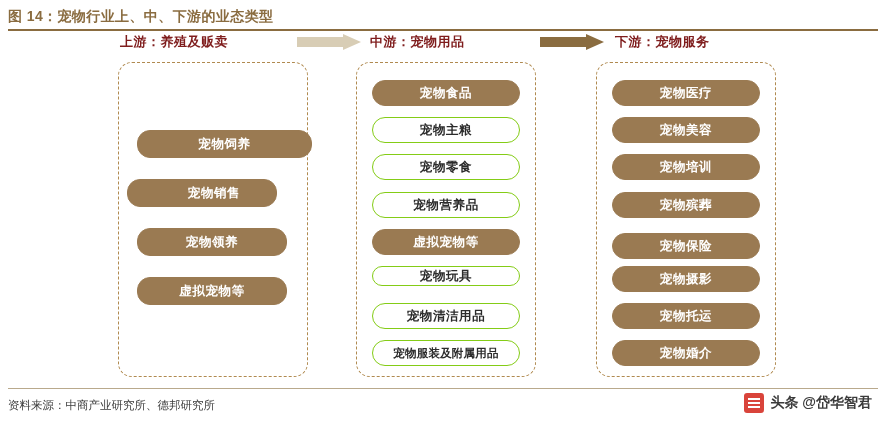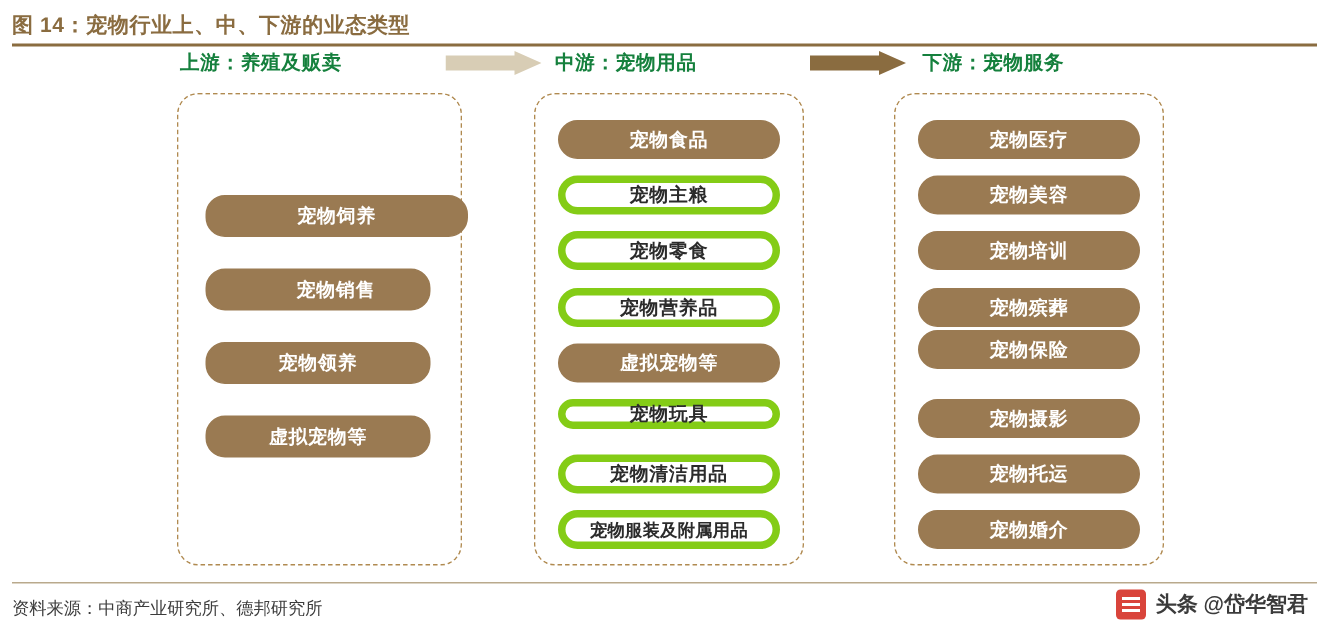--- a/index.html
+++ b/index.html
@@ -94,21 +94,21 @@
     height: 2px;
     background: #fff;
     box-shadow: 0 4px 0 #fff, 0 8px 0 #fff;
   }
 
   
   .col-head {
     position: absolute;
     font-size: 13px;
     font-weight: bold;
-    color: #15803d;
+    color: #7f1d1d;
     white-space: nowrap;
     letter-spacing: 0.5px;
     text-align: center;
   }
   .head-up   { left: 120px; top: 33px; }
   .head-mid  { left: 370px; top: 33px; }
   .head-down { left: 615px; top: 33px; }
 
   .arrow {
     position: absolute;
@@ -146,21 +146,21 @@
     white-space: nowrap;
   }
   .box.filled {
     background: #9a7a52;
     color: #ffffff;
     border: 1px solid #9a7a52;
   }
   .box.outline {
     background: #ffffff;
     color: #2b2b2b;
-    border: 5px solid #84cc16;
+    border: 1px solid #84cc16;
   }
   .box.small-text { font-size: 11.5px; letter-spacing: 0.2px; }
 </style>
 </head>
 <body>
 
 <div class="page">
 
   <div class="fig-title-wrap">
     <div class="fig-title">图 14：宠物行业上、中、下游的业态类型</div>
@@ -177,40 +177,40 @@
     </svg>
   </div>
   <div class="arrow arrow-2">
     <svg width="64" height="16" viewBox="0 0 64 16">
       <polygon points="0,3 46,3 46,0 64,8 46,16 46,13 0,13" fill="#8a6c40"></polygon>
     </svg>
   </div>
 
   <div class="panel panel-up"></div>
   <div class="box filled" style="left:137px; top:130px; width:175px; height:28px;">宠物饲养</div>
-  <div class="box filled" style="left:137px; top:179px; width:150px; height:28px;padding-left:24px;">宠物销售</div>
+  <div class="box filled" style="left:127px; top:179px; width:150px; height:28px;padding-left:24px;">宠物销售</div>
   <div class="box filled" style="left:137px; top:228px; width:150px; height:28px;">宠物领养</div>
   <div class="box filled" style="left:137px; top:277px; width:150px; height:28px;">虚拟宠物等</div>
 
   <div class="panel panel-mid"></div>
   <div class="box filled" style="left:372px; top:80px; width:148px; height:26px;">宠物食品</div>
   <div class="box outline" style="left:372px; top:117px; width:148px; height:26px;">宠物主粮</div>
   <div class="box outline" style="left:372px; top:154px; width:148px; height:26px;">宠物零食</div>
   <div class="box outline" style="left:372px; top:192px; width:148px; height:26px;">宠物营养品</div>
   <div class="box filled" style="left:372px; top:229px; width:148px; height:26px;">虚拟宠物等</div>
   <div class="box outline" style="left:372px; top:266px; width:148px; height:20px;">宠物玩具</div>
   <div class="box outline" style="left:372px; top:303px; width:148px; height:26px;">宠物清洁用品</div>
   <div class="box outline small-text" style="left:372px; top:340px; width:148px; height:26px;">宠物服装及附属用品</div>
 
   <div class="panel panel-down"></div>
   <div class="box filled" style="left:612px; top:80px; width:148px; height:26px;">宠物医疗</div>
   <div class="box filled" style="left:612px; top:117px; width:148px; height:26px;">宠物美容</div>
   <div class="box filled" style="left:612px; top:154px; width:148px; height:26px;">宠物培训</div>
   <div class="box filled" style="left:612px; top:192px; width:148px; height:26px;">宠物殡葬</div>
-  <div class="box filled" style="left:612px; top:220px; width:148px; height:26px;">宠物保险</div>
+  <div class="box filled" style="left:612px; top:233px; width:148px; height:26px;">宠物保险</div>
   <div class="box filled" style="left:612px; top:266px; width:148px; height:26px;">宠物摄影</div>
   <div class="box filled" style="left:612px; top:303px; width:148px; height:26px;">宠物托运</div>
   <div class="box filled" style="left:612px; top:340px; width:148px; height:26px;">宠物婚介</div>
 
   <div class="footer-rule"></div>
   <div class="source">资料来源：中商产业研究所、德邦研究所</div>
   <div class="watermark">
     <span class="wm-logo"></span>
     <span>头条 @岱华智君</span>
   </div>

